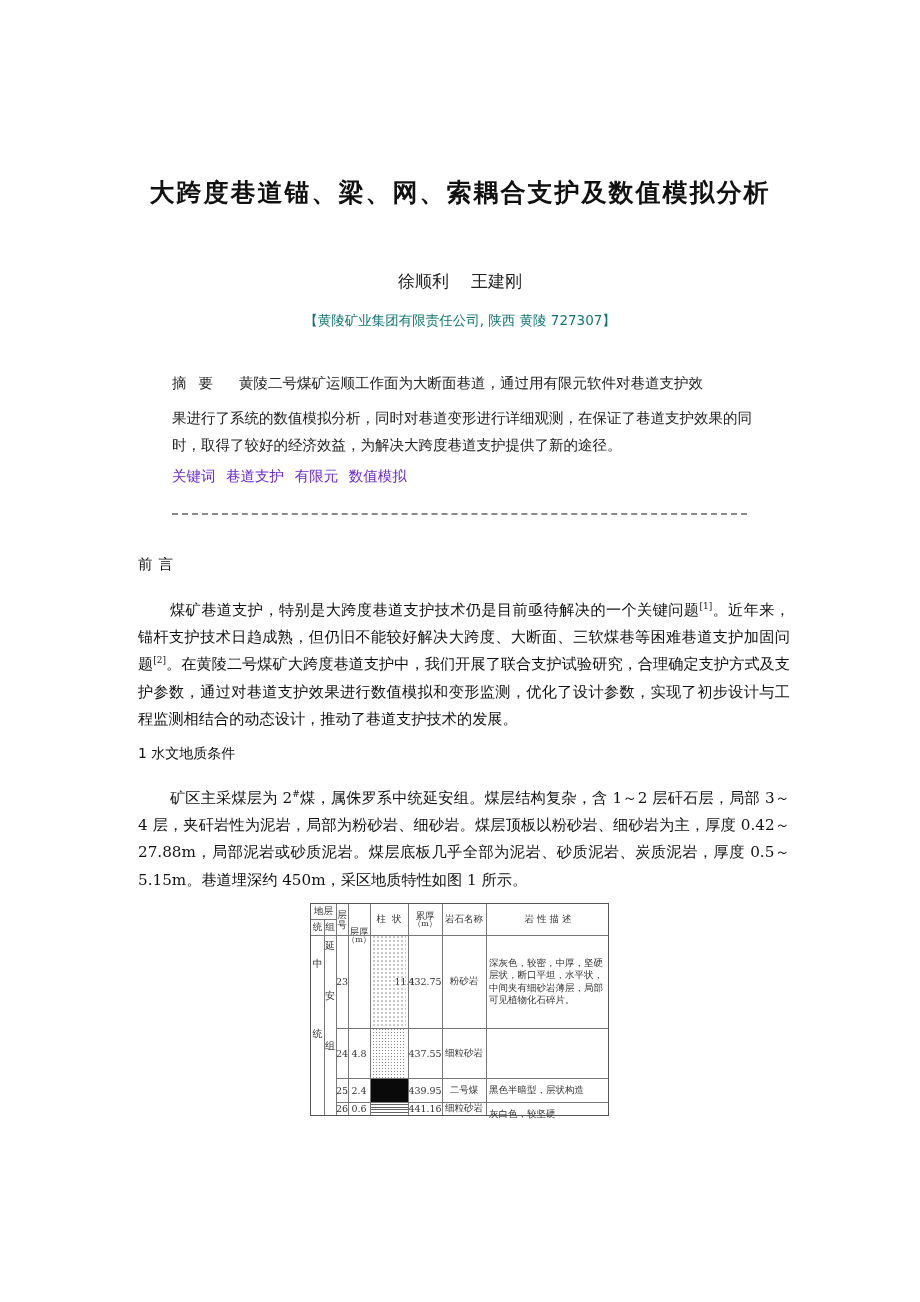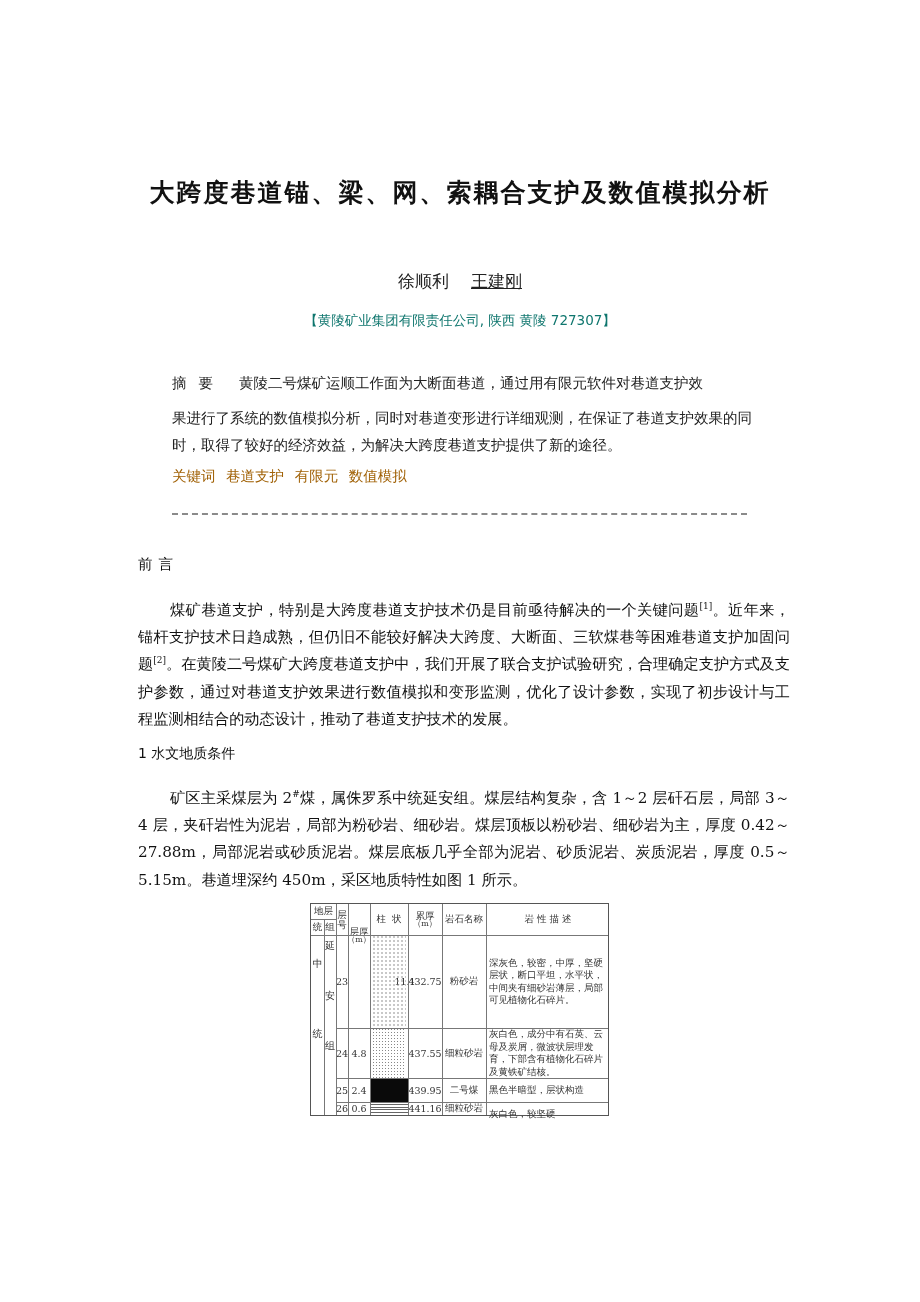--- a/index.html
+++ b/index.html
@@ -6,35 +6,35 @@
   body { width: 920px; height: 1302px; position: relative; overflow: hidden; color: #111; }
   .abs { position: absolute; }
   .title {
     left: 0; width: 920px; top: 176px; text-align: center;
     font-family: "DejaVu Serif", serif; font-weight: bold; font-size: 25px; letter-spacing: 2px; color: #111;
   }
   .authors {
     left: 0; width: 920px; top: 270px; text-align: center;
     font-family: "DejaVu Sans", sans-serif; font-size: 17px; color: #222;
   }
-  .authors span + span { margin-left: 22px; text-decoration: underline; }
+  .authors span + span { margin-left: 22px; }
   .affil {
     left: 0; width: 920px; top: 312px; text-align: center;
     font-family: "DejaVu Sans", sans-serif; font-size: 13.5px; color: #0f766e;
   }
   .abstract {
     left: 172px; width: 600px; top: 370px;
     font-family: "DejaVu Sans", sans-serif; font-size: 14.5px; color: #222; line-height: 27px;
   }
   .abstract .lbl { font-weight: normal; margin-right: 14px; letter-spacing: 12px; }
   .abstract p { margin: 0; }
   .abstract .l1 { margin-bottom: 8px; }
   .keywords {
     left: 172px; top: 467px;
-    font-family: "DejaVu Sans", sans-serif; font-size: 14.5px; color: #a16207;
+    font-family: "DejaVu Sans", sans-serif; font-size: 14.5px; color: #6d28d9;
   }
   .keywords span { margin-right: 6px; }
   .divider {
     left: 172px; width: 575px; top: 513px; height: 0;
     border-top: 2px dashed #8a8a8a;
   }
   .section-h {
     left: 138px; font-family: "DejaVu Sans", sans-serif; color: #111;
   }
   .intro-h { top: 555px; font-size: 14.5px; letter-spacing: 6px; }
@@ -135,21 +135,20 @@
   <div class="cell dotted" style="left:61px;top:31px;width:34px;height:93px;"></div>
   <div class="cell" style="left:97px;top:31px;width:34px;height:93px;">432.75</div>
   <div class="cell" style="left:131px;top:31px;width:44px;height:93px;">粉砂岩</div>
   <div class="cell desc" style="left:175px;top:31px;width:124px;height:93px;">深灰色，较密，中厚，坚硬层状，断口平坦，水平状，中间夹有细砂岩薄层，局部可见植物化石碎片。</div>
 
   <div class="cell" style="left:25px;top:124px;width:12px;height:50px;">24</div>
   <div class="cell" style="left:37px;top:124px;width:22px;height:50px;">4.8</div>
   <div class="cell dotted" style="left:61px;top:124px;width:34px;height:50px;background-size:3px 3px;"></div>
   <div class="cell" style="left:97px;top:124px;width:34px;height:50px;">437.55</div>
   <div class="cell" style="left:131px;top:124px;width:44px;height:50px;">细粒砂岩</div>
-  <div class="cell desc" style="left:175px;top:124px;width:124px;height:50px;">灰白色，成分中有石英、云母及炭屑，微波状层理发育，下部含有植物化石碎片及黄铁矿结核。</div>
 
   <div class="cell" style="left:25px;top:174px;width:12px;height:24px;">25</div>
   <div class="cell" style="left:37px;top:174px;width:22px;height:24px;">2.4</div>
   <div class="cell coal" style="left:60px;top:174px;width:37px;height:24px;"></div>
   <div class="cell" style="left:97px;top:174px;width:34px;height:24px;">439.95</div>
   <div class="cell" style="left:131px;top:174px;width:44px;height:24px;">二号煤</div>
   <div class="cell desc" style="left:175px;top:174px;width:124px;height:24px;">黑色半暗型，层状构造</div>
 
   <div class="cell" style="left:25px;top:198px;width:12px;height:13px;">26</div>
   <div class="cell" style="left:37px;top:198px;width:22px;height:13px;">0.6</div>

